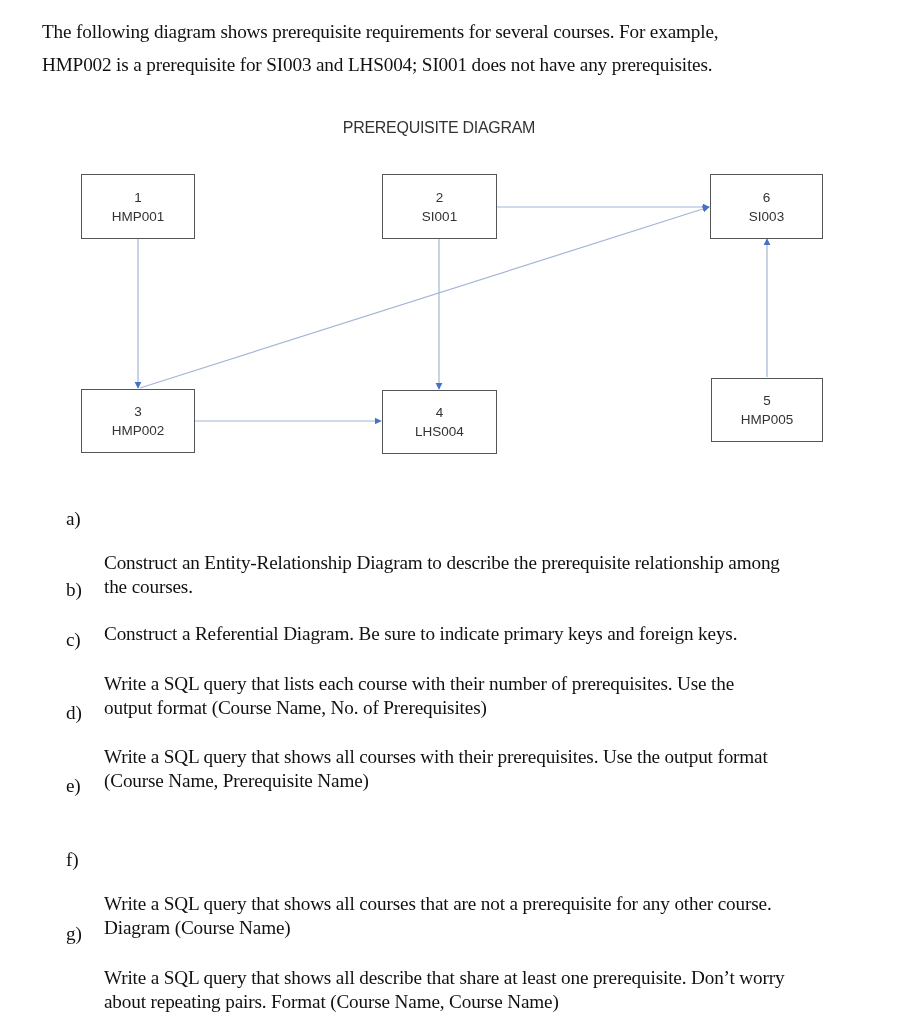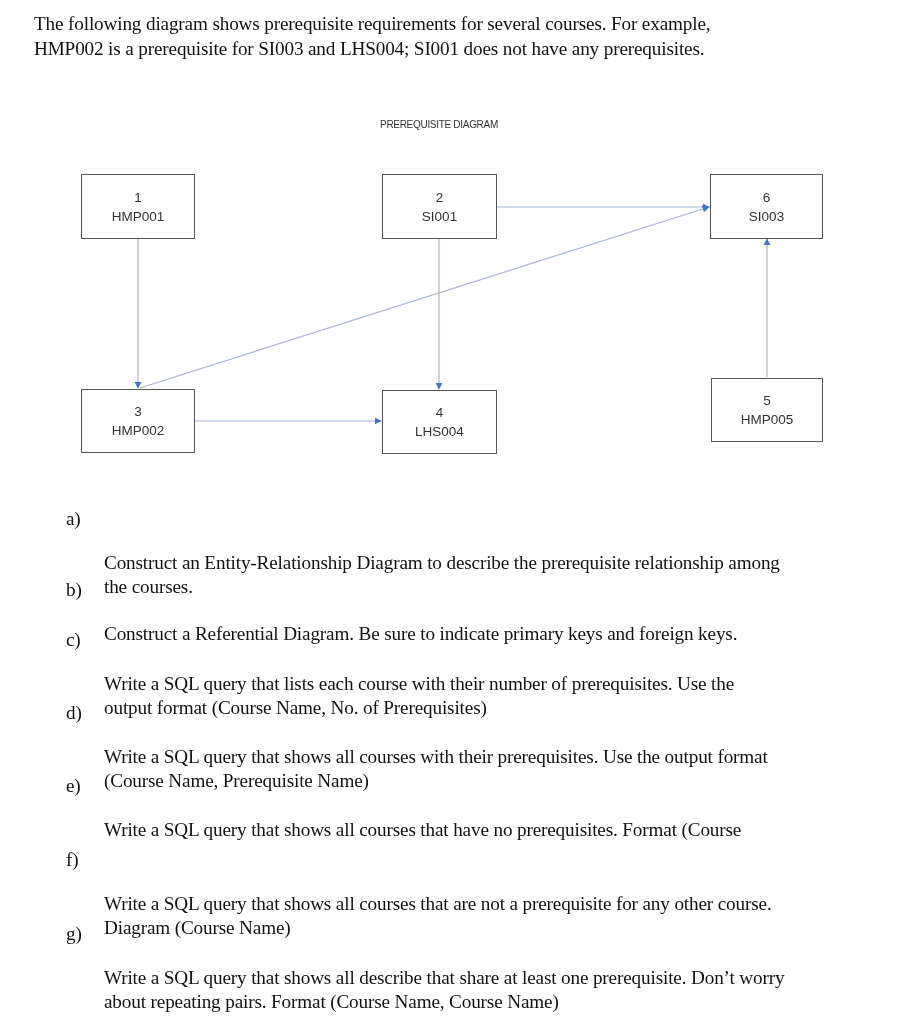--- a/index.html
+++ b/index.html
@@ -3,25 +3,25 @@
 <meta charset="utf-8">
 <style>
   html, body { margin: 0; padding: 0; background: #ffffff; }
   body { width: 908px; height: 1024px; position: relative; overflow: hidden; }
   .serif { font-family: "Liberation Serif", "DejaVu Serif", serif; color: #111; }
   .sans { font-family: "Liberation Sans", "DejaVu Sans", sans-serif; }
   #intro {
     position: absolute; left: 34px; top: 12px; width: 860px;
     font-size: 19.2px; line-height: 24.5px; letter-spacing: -0.15px;
   }
-  #intro p { margin: 0; }
+  #intro p { margin: 8px; }
   #diagram { position: absolute; left: 0; top: 0; width: 908px; height: 480px; }
   #diagram-title {
     position: absolute; left: 330px; top: 119px; width: 218px; text-align: center;
-    font-size: 10px; color: #333; letter-spacing: -0.3px;
+    font-size: 16px; color: #333; letter-spacing: -0.3px;
   }
   .node {
     position: absolute; box-sizing: border-box; border: 1.5px solid #555;
     background: #fff; text-align: center; font-size: 13.5px; color: #333;
     display: flex; flex-direction: column; justify-content: center; line-height: 19px;
   }
   .questions { position: absolute; left: 66px; width: 820px; font-size: 19.2px; line-height: 24px; letter-spacing: -0.15px; }
   .q { position: absolute; left: 0; width: 820px; }
   .q .lbl { position: absolute; left: 0; top: 0; }
   .q .txt { position: absolute; left: 38px; top: 0; width: 780px; margin-top: 44px; }
@@ -107,21 +107,20 @@
   <div class="q" style="top:701px;">
     <span class="lbl">d)</span>
     <div class="txt">
       <div>Write a SQL query that shows all courses with their prerequisites. Use the output format</div>
       <div>(Course Name, Prerequisite Name)</div>
     </div>
   </div>
   <div class="q" style="top:774px;">
     <span class="lbl">e)</span>
     <div class="txt">
-      <div>Write a SQL query that shows all courses that have no prerequisites. Format (Course</div>
     </div>
   </div>
   <div class="q" style="top:848px;">
     <span class="lbl">f)</span>
     <div class="txt">
       <div>Write a SQL query that shows all courses that are not a prerequisite for any other course.</div>
       <div>Diagram (Course Name)</div>
     </div>
   </div>
   <div class="q" style="top:922px;">

